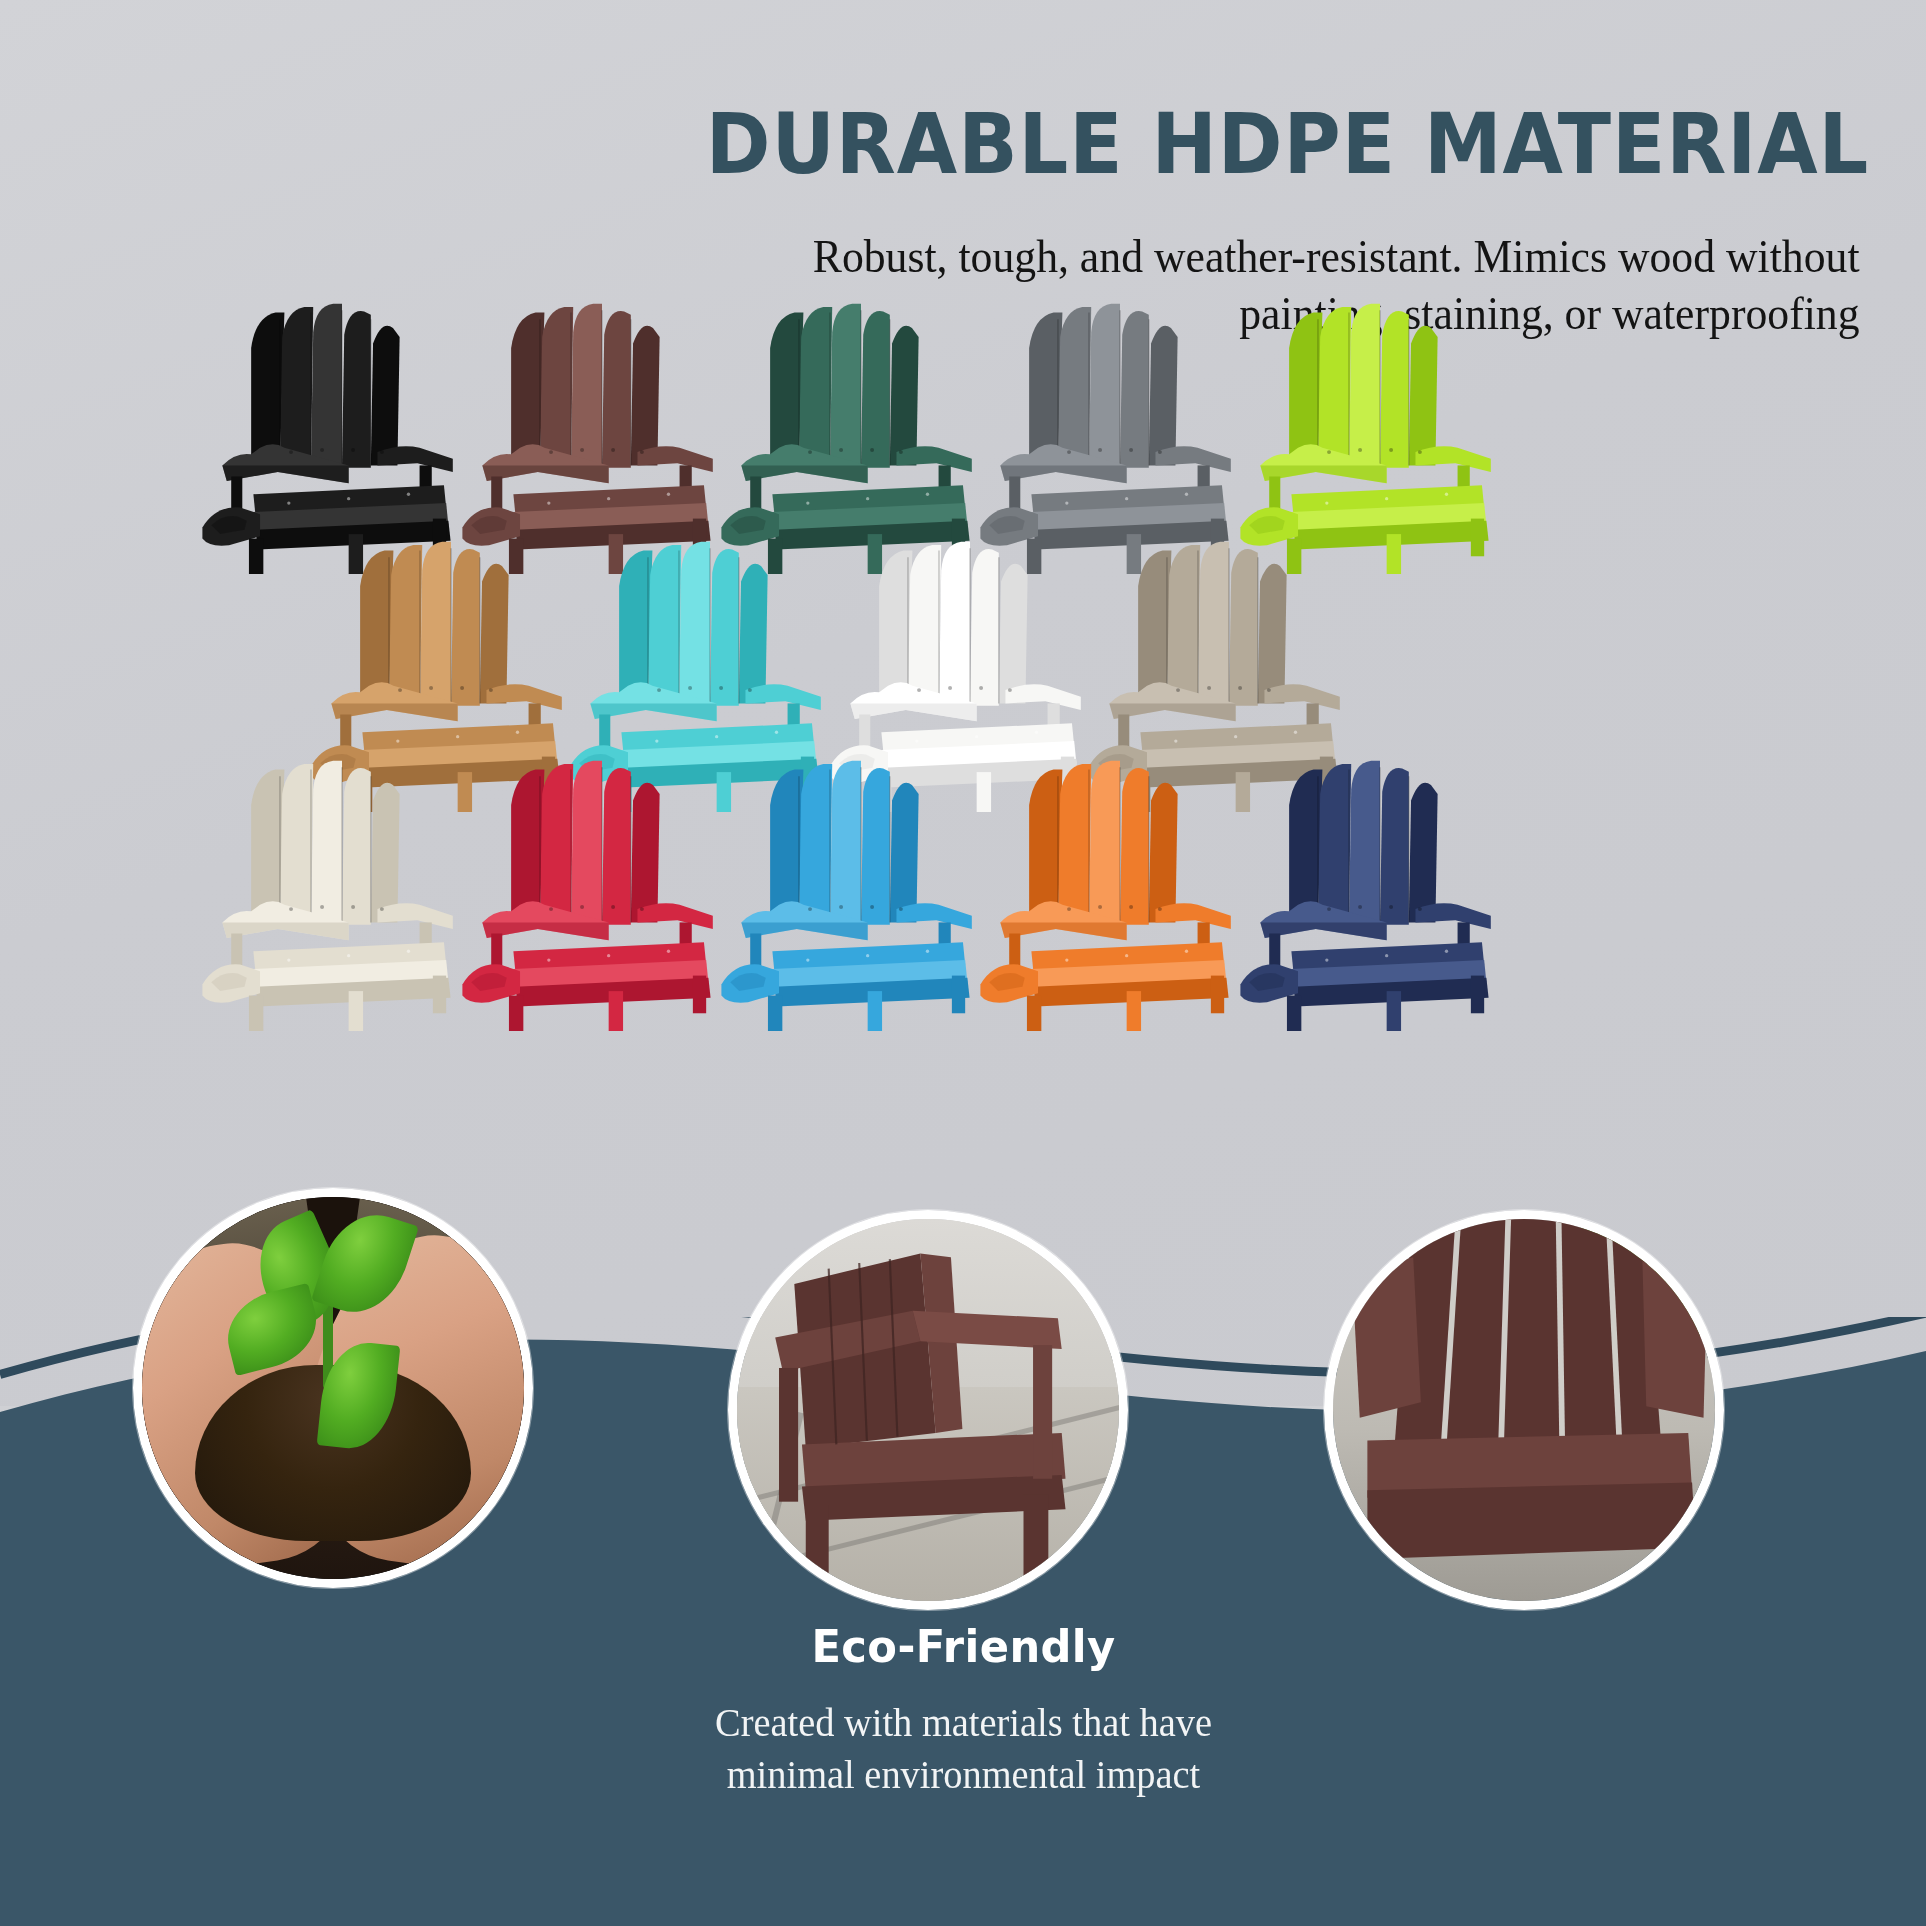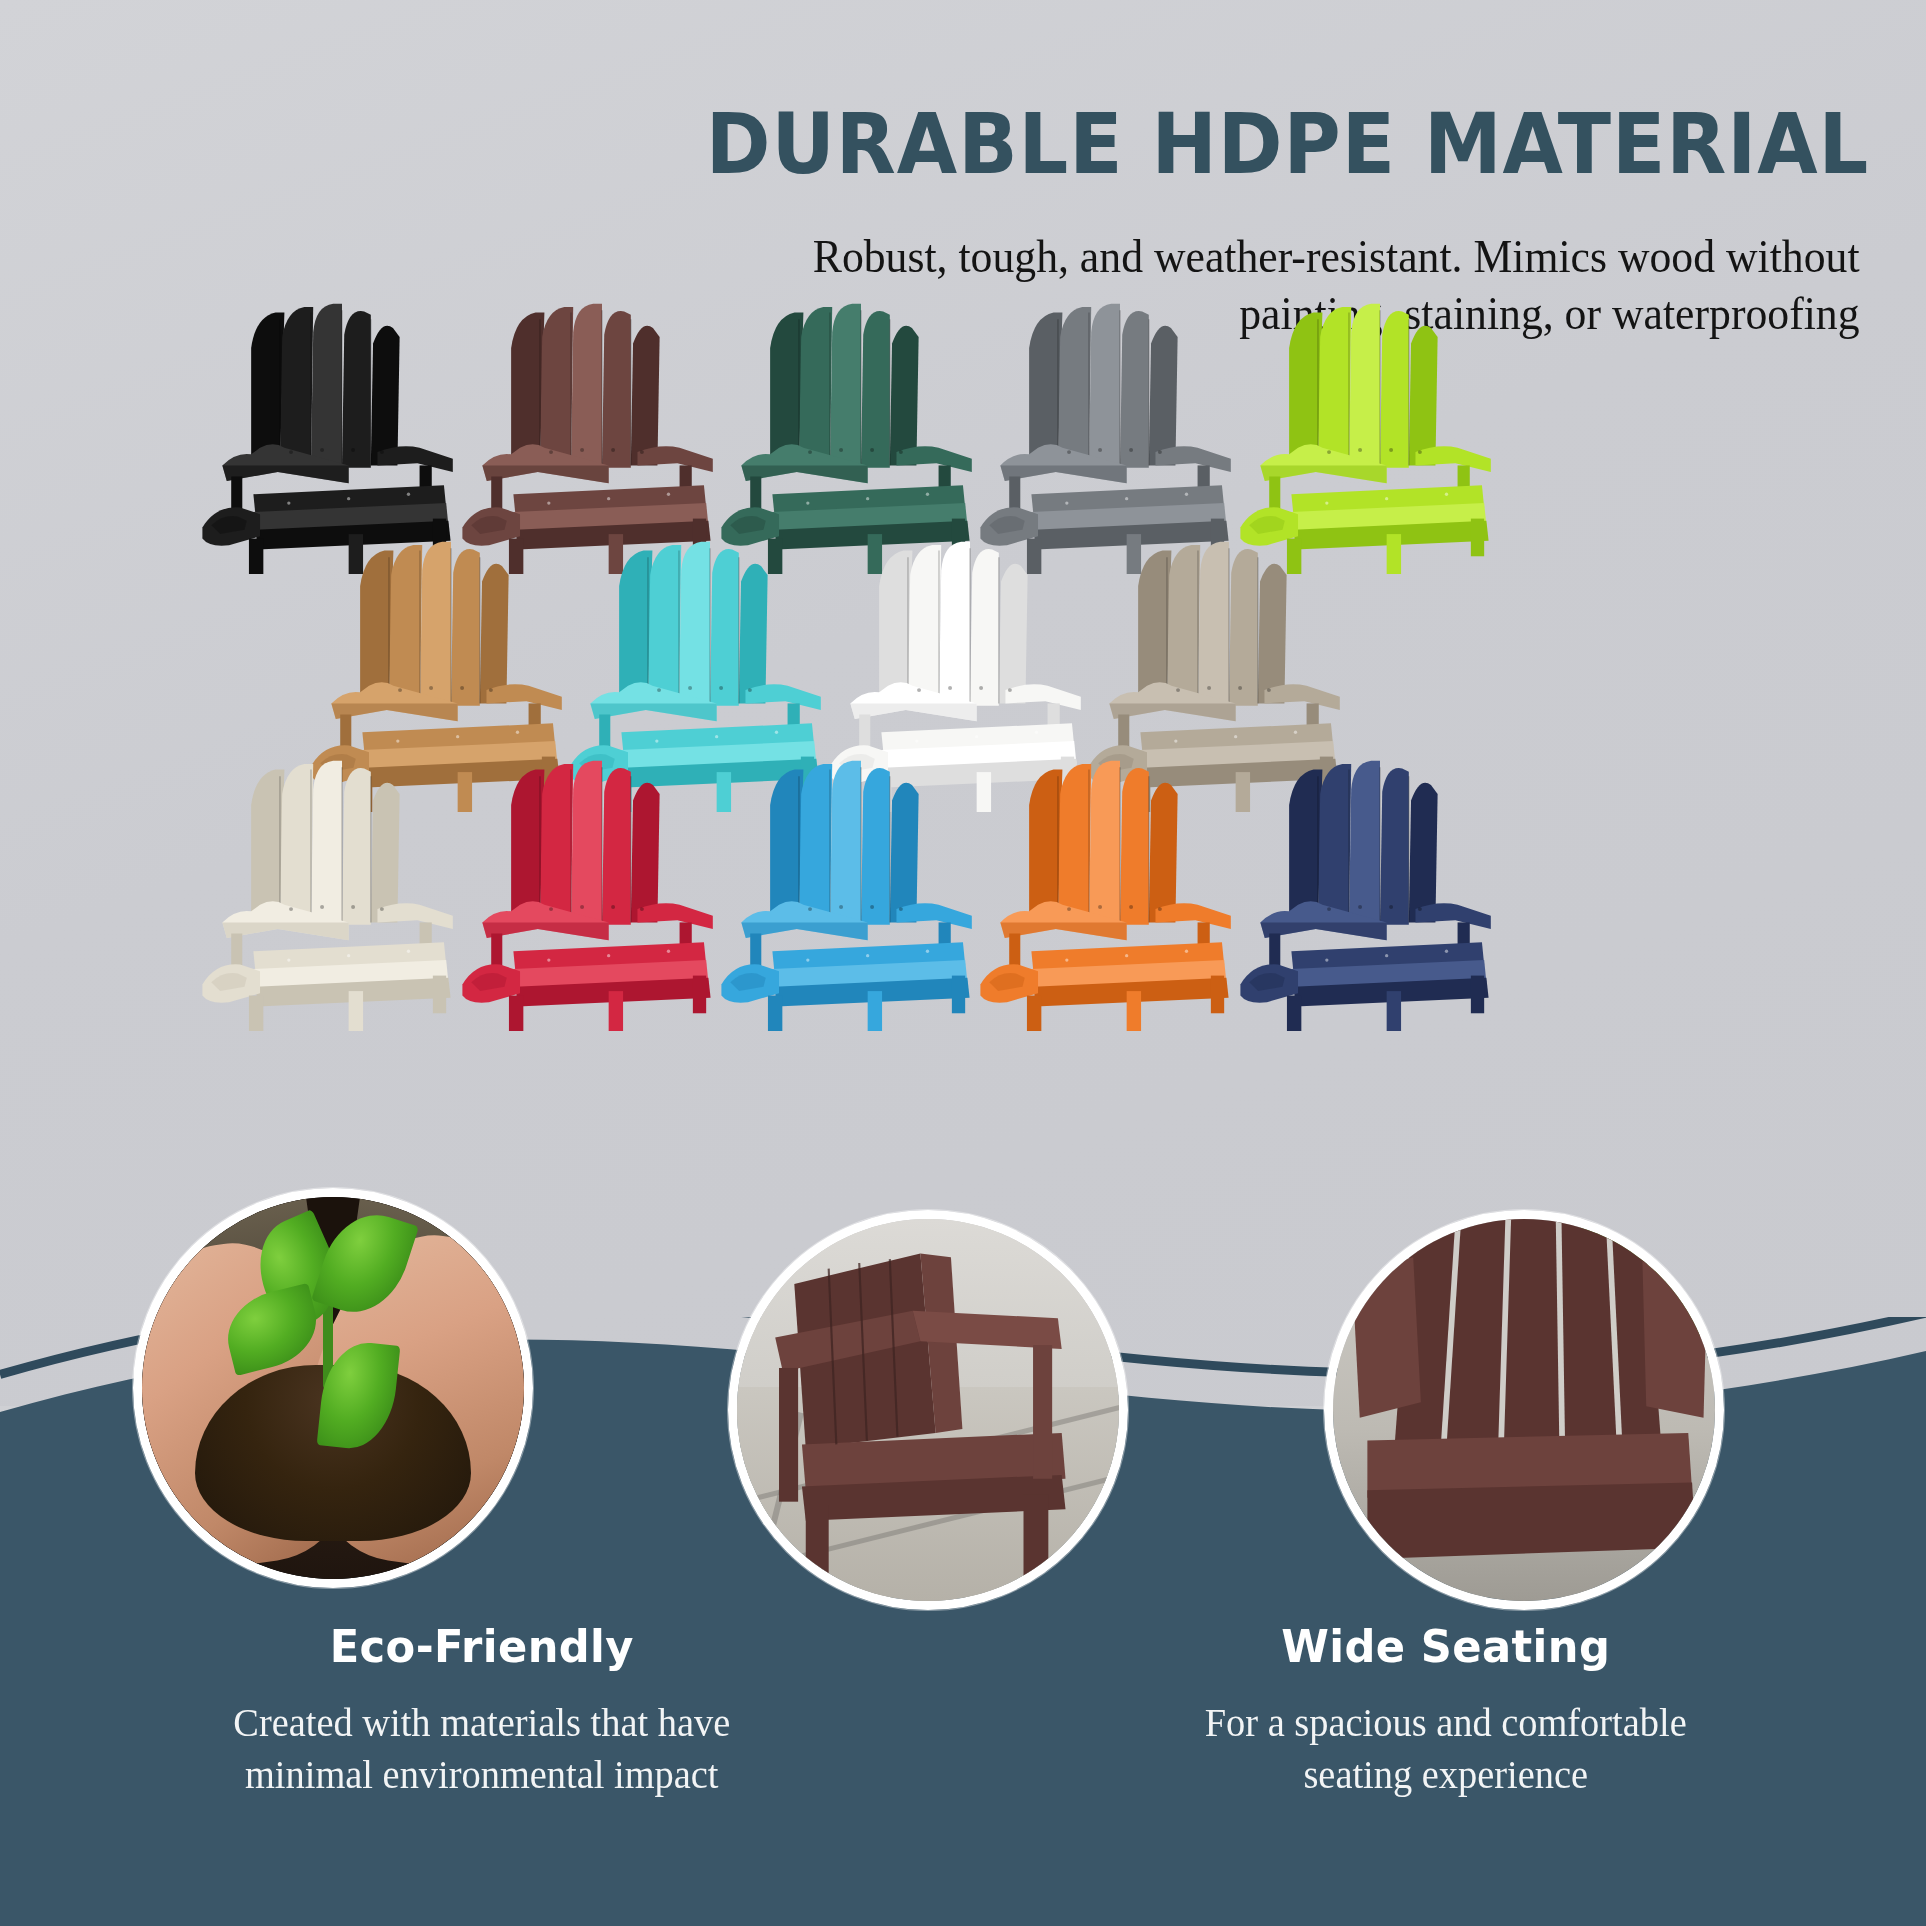--- a/index.html
+++ b/index.html
@@ -920,21 +920,14 @@
 </div>
 
 <div class="features">
   <div class="feat">
     <div class="feat-title">Eco-Friendly</div>
     <div class="feat-desc">
       <div>Created with materials that have</div>
       <div>minimal environmental impact</div>
     </div>
   </div>
-  <div class="feat">
-    <div class="feat-title">Wide Seating</div>
-    <div class="feat-desc">
-      <div>For a spacious and comfortable</div>
-      <div>seating experience</div>
-    </div>
-  </div>
 </div>
 
 
 </body></html>

